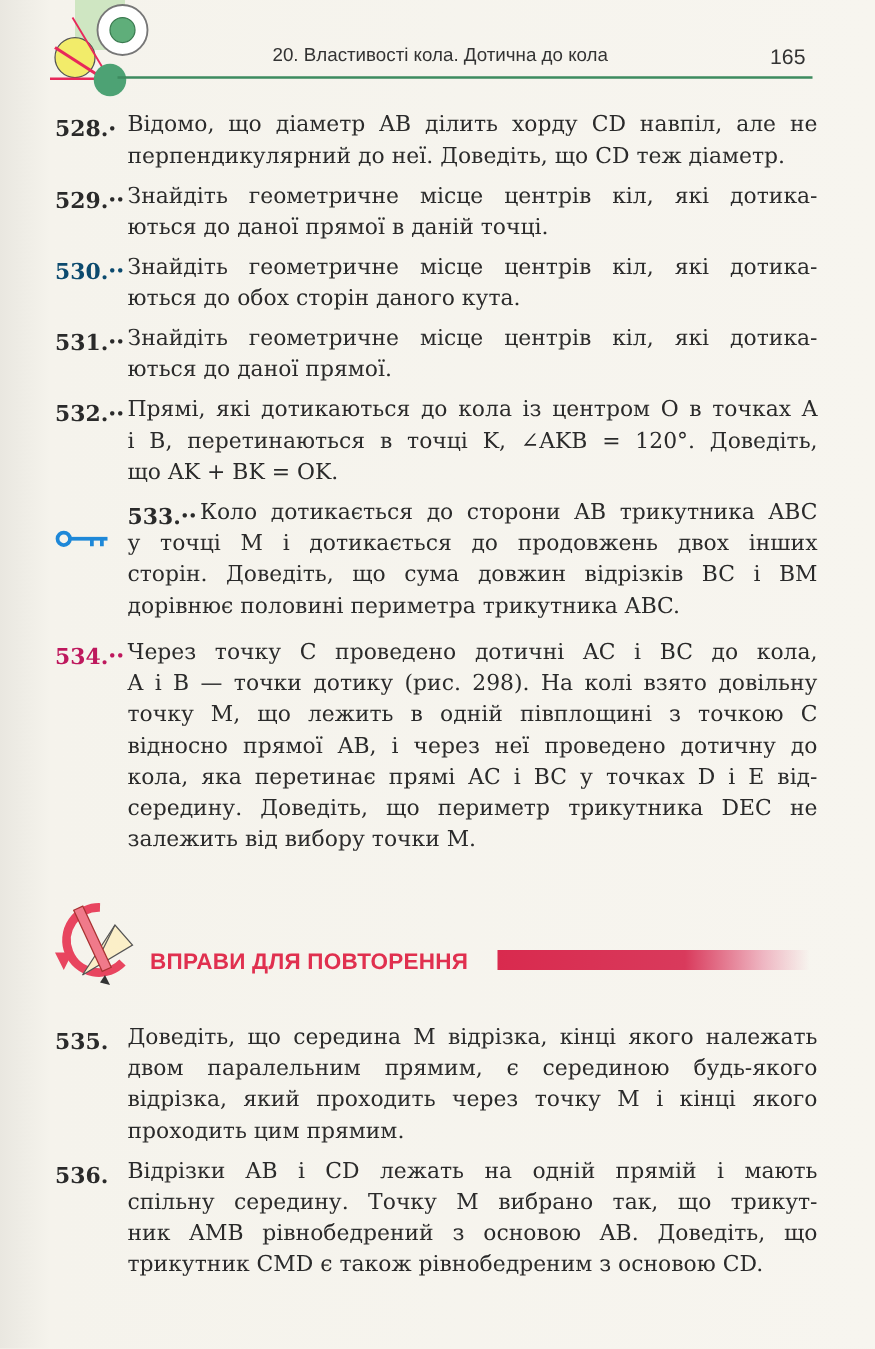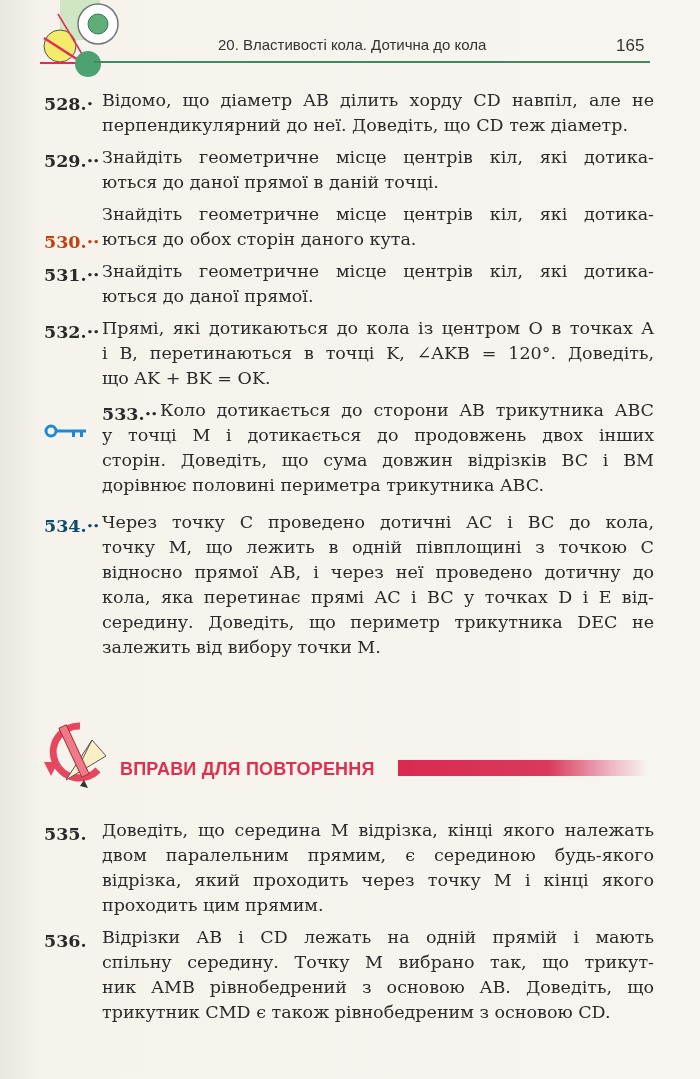--- a/index.html
+++ b/index.html
@@ -28,22 +28,22 @@
     position: absolute; left: 94px; top: 61px; width: 556px; height: 2px; background: #3d8b5f;
   }
   .problem {
     position: absolute; left: 44px; width: 610px;
     font-size: 17.5px; line-height: 25px;
   }
   .problem .num {
     position: absolute; left: 0; top: 4px;
     font-weight: bold; font-size: 17.5px;
   }
-  .problem .num.green { color: #c2410c; margin-top: 24px; }
-  .problem .num.blue { color: #0c4a6e; }
+  .problem .num.green { color: #0c4a6e; }
+  .problem .num.blue { color: #be185d; }
   .problem .num sup { font-size: 10px; vertical-align: top; position: relative; top: -1px; }
   .problem .text { margin-left: 58px; text-align: justify; }
   .problem .line { display: block; white-space: nowrap; text-align: justify; text-align-last: justify; }
   .problem .line.last { text-align-last: left; }
   .key-icon { position: absolute; left: 44px; top: 423px; width: 50px; height: 16px; }
   .section-header { position: absolute; left: 40px; top: 718px; width: 620px; height: 90px; }
   .section-icon { position: absolute; left: 0; top: 0; width: 80px; height: 75px; }
   .section-title {
     position: absolute; left: 80px; top: 41px;
     font-family: "Liberation Sans", sans-serif; font-weight: bold; font-size: 18px;
@@ -135,20 +135,21 @@
     <span class="line">у точці M і дотикається до продовжень двох інших</span>
     <span class="line">сторін. Доведіть, що сума довжин відрізків BC і BM</span>
     <span class="line last">дорівнює половині периметра трикутника ABC.</span>
   </div>
 </div>
 
 <div class="problem" style="top:510px;">
   <span class="num blue"><span>534.</span><sup>••</sup></span>
   <div class="text">
     <span class="line">Через точку C проведено дотичні AC і BC до кола,</span>
+    <span class="line">A і B — точки дотику (рис. 298). На колі взято довільну</span>
     <span class="line">точку M, що лежить в одній півплощині з точкою C</span>
     <span class="line">відносно прямої AB, і через неї проведено дотичну до</span>
     <span class="line">кола, яка перетинає прямі AC і BC у точках D і E від-</span>
     <span class="line">середину. Доведіть, що периметр трикутника DEC не</span>
     <span class="line last">залежить від вибору точки M.</span>
   </div>
 </div>
 
 <div class="section-header">
   <svg class="section-icon" viewBox="0 0 80 75">

